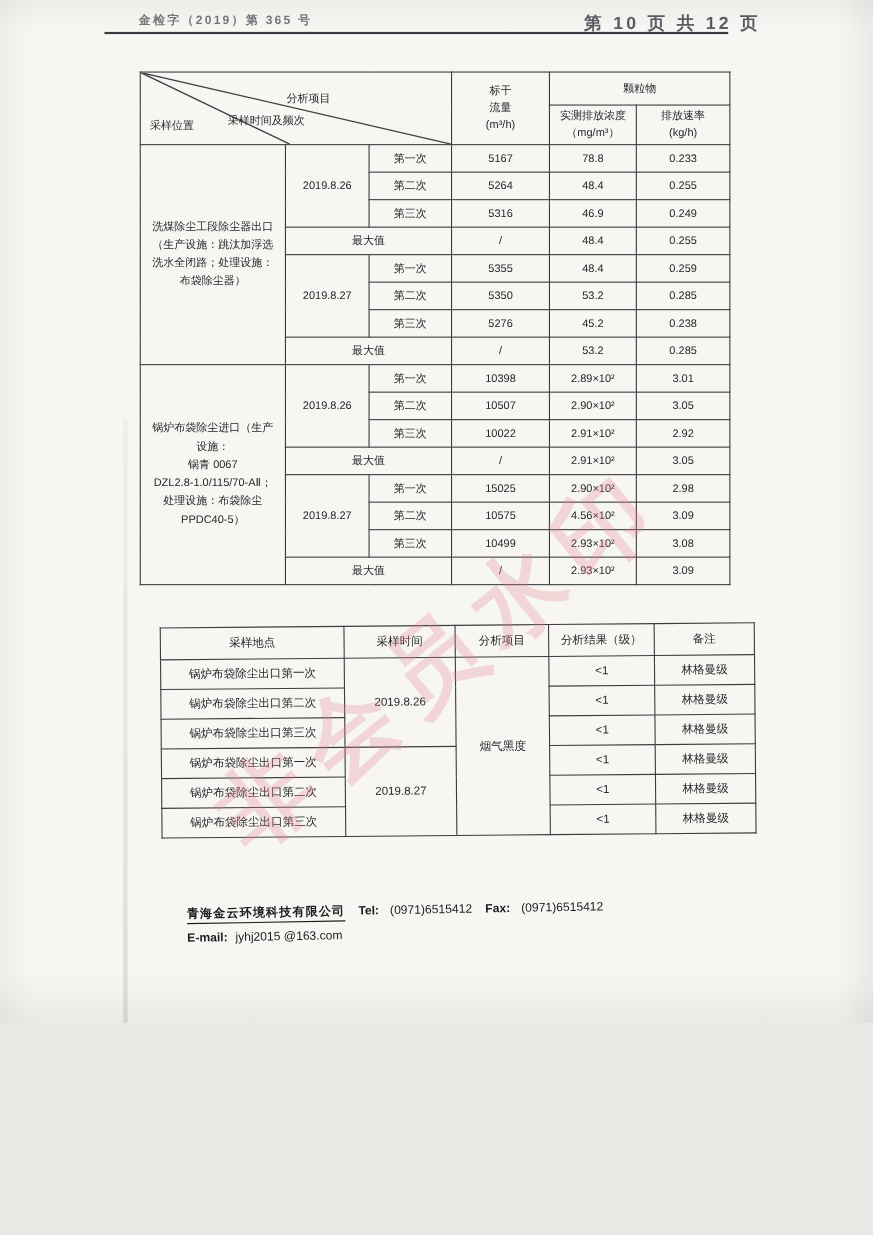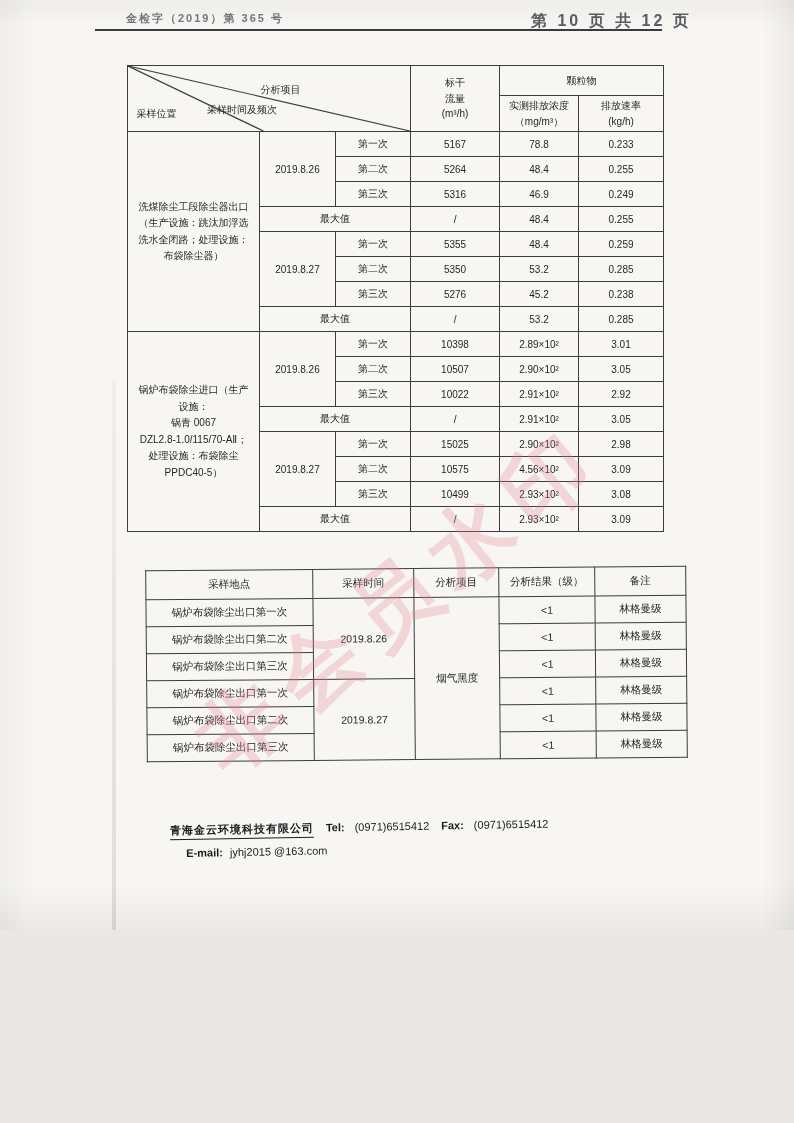--- a/index.html
+++ b/index.html
@@ -314,20 +314,20 @@
 
   <div class="footer">
     <div class="line1">
       <span class="company">青海金云环境科技有限公司</span>
       <span class="lab">Tel:</span>
       <span class="val">(0971)6515412</span>
       <span class="lab">Fax:</span>
       <span class="val">(0971)6515412</span>
     </div>
     <div class="line2">
-      <span class="lab" style="margin-left:16px">E-mail:</span>
+      <span class="lab" style="margin-left:0">E-mail:</span>
       <span class="val">jyhj2015 @163.com</span>
     </div>
   </div>
 
   <div class="page-number">70</div>
 
 </div>
 
 </body></html>

